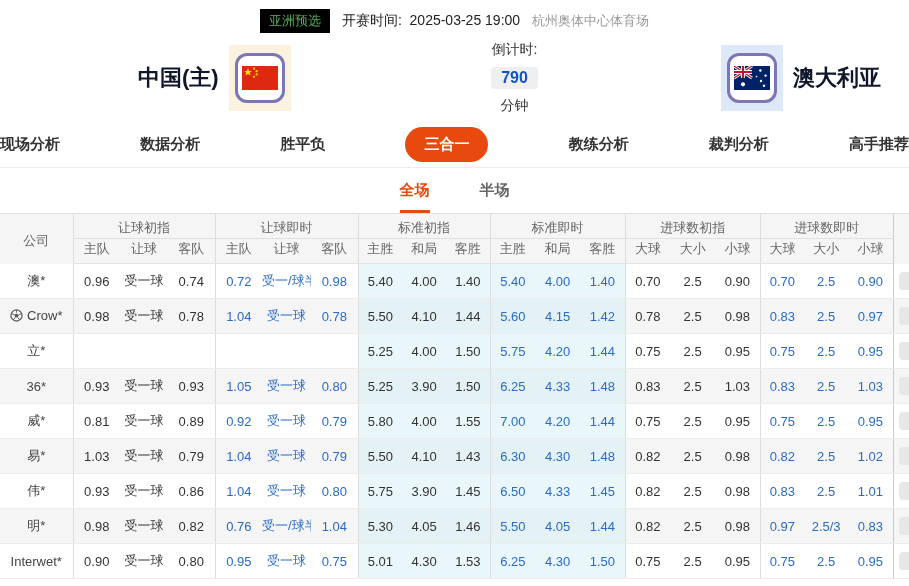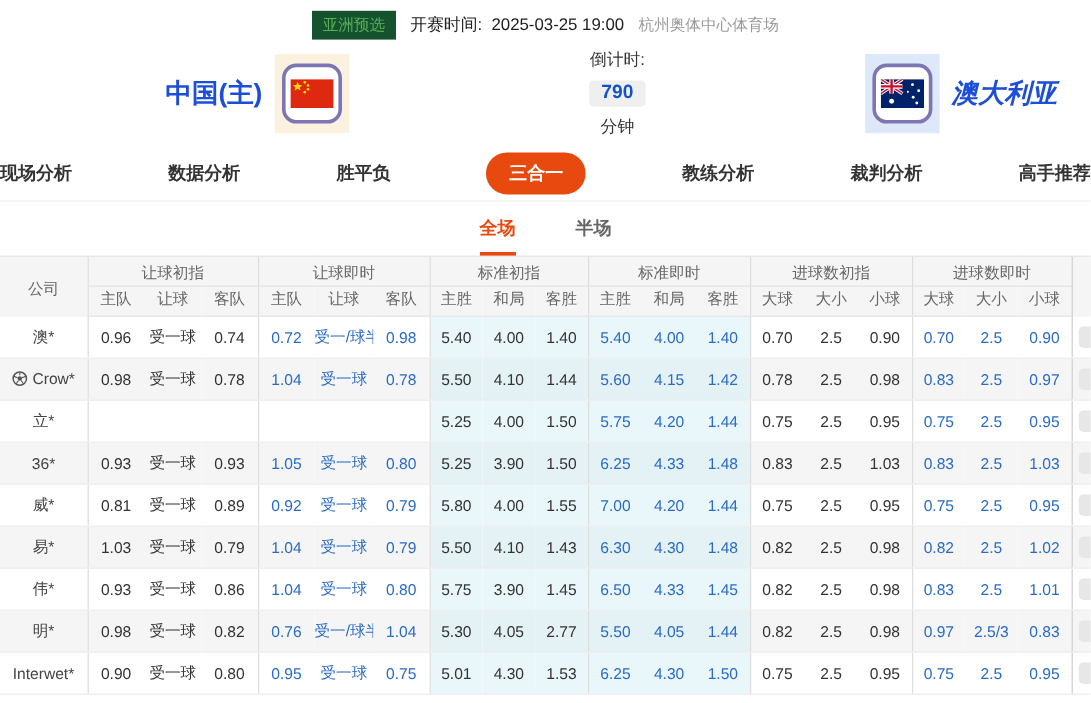--- a/index.html
+++ b/index.html
@@ -9,30 +9,30 @@
     --badge-green:#5aad5a;
     --tint:#eaf7fa;
     --tint-even:#e4f1f5;
   }
   *{box-sizing:border-box;margin:0;padding:0;}
   body{font-family:"Liberation Sans","DejaVu Sans",sans-serif;background:#fff;}
   .page{width:909px;height:586px;overflow:hidden;background:#fff;position:relative;}
 
   
   .info-bar{height:34px;display:flex;align-items:center;justify-content:center;gap:12px;padding-top:8px;font-size:13px;}
-  .league-badge{background:#14532d;color:var(--badge-green);padding:3px 9px;font-size:13px;}
+  .league-badge{background:#000000;color:var(--badge-green);padding:3px 9px;font-size:13px;}
   .kickoff{color:#222;font-weight:normal;font-size:14px;}
   .venue{color:#999;font-size:13px;}
 
   
   .match-header{height:88px;display:grid;grid-template-columns:1fr auto 1fr;align-items:center;}
   .team{display:flex;align-items:center;gap:10px;}
   .team.home{justify-self:start;margin-left:138px;}
-  .team.away{justify-self:end;margin-right:28px;font-style:italic;}
-  .team-name{font-size:22px;font-weight:bold;color:#1d4ed8;}
+  .team.away{justify-self:end;margin-right:28px;}
+  .team-name{font-size:22px;font-weight:bold;color:#0f172a;}
   .flag-wrap{width:62px;height:66px;display:flex;align-items:center;justify-content:center;}
   .home-wrap{background:#fbf1df;}
   .away-wrap{background:#dde8f8;}
   .flag-frame{width:50px;height:50px;border:3px solid #7d76b4;border-radius:12px;background:#fff;display:flex;align-items:center;justify-content:center;}
   .countdown{display:flex;align-items:center;gap:8px;font-size:14px;color:#333;margin-left:120px;flex-direction:column;}
   .cd-value{background:#efefef;border-radius:4px;padding:2px 10px;color:var(--cd-blue);font-weight:bold;font-size:16px;}
 
   
   .nav-tabs{height:46px;display:flex;align-items:center;justify-content:space-between;gap:44px;border-bottom:1px solid #eee;}
   .nav-tab{font-size:15px;font-weight:bold;color:#333;cursor:pointer;white-space:nowrap;}
@@ -379,21 +379,21 @@
               <span>明*</span>
             </span></td>
           <td class="g-first ">0.98</td>
           <td class="">受一球</td>
           <td class="">0.82</td>
           <td class="g-first live ">0.76</td>
           <td class="live ">受一/球半</td>
           <td class="live ">1.04</td>
           <td class="g-first tint">5.30</td>
           <td class="tint">4.05</td>
-          <td class="tint">2.77</td>
+          <td class="tint">1.46</td>
           <td class="g-first live tint">5.50</td>
           <td class="live tint">4.05</td>
           <td class="live tint">1.44</td>
           <td class="g-first ">0.82</td>
           <td class="">2.5</td>
           <td class="">0.98</td>
           <td class="g-first live ">0.97</td>
           <td class="live ">2.5/3</td>
           <td class="live ">0.83</td>
           <td class="edge">

